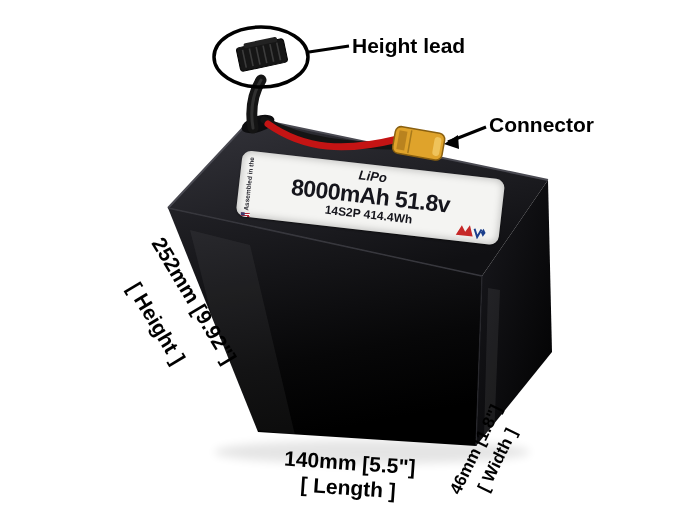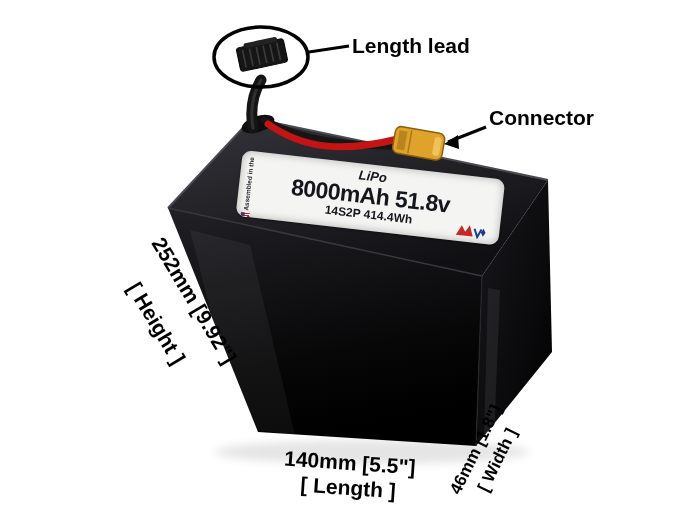--- a/index.html
+++ b/index.html
@@ -29,21 +29,21 @@
     font:700 6.5px/9px "Liberation Sans",sans-serif; color:#24242c; white-space:nowrap;
   }
   .flag { position:relative; width:9px; height:6px; flex:none;
     background:repeating-linear-gradient(180deg,#b22234 0 1.2px,#ffffff 1.2px 2.4px); }
   .flag::after { content:""; position:absolute; left:0; top:0; width:4px; height:3px; background:#3c3b6e; }
   .brand-logo { position:absolute; right:12px; bottom:4px; }
 
   
   .callout { position:absolute; font-weight:700; font-size:21px; color:#000; z-index:6; white-space:nowrap; }
   .callout-balance  { left:352px; top:34px; }
-  .callout-connector{ left:489px; top:106px; }
+  .callout-connector{ left:489px; top:113px; }
 
   
   .dim { position:absolute; font-weight:700; color:#000; text-align:center; z-index:6; }
   .dim .line { display:block; white-space:nowrap; }
   .dim-height { left:75px;  top:268px; width:200px; transform:rotate(59deg);  font-size:21px; }
   .dim-height .line { line-height:44px; }
   .dim-length { left:249px; top:450px; width:200px; transform:rotate(4deg);   font-size:21px; }
   .dim-length .line { line-height:25px; }
   .dim-width  { left:417px; top:431px; width:140px; transform:rotate(-64deg); font-size:17px; }
   .dim-width .line { line-height:24px; }
@@ -127,21 +127,21 @@
       <span class="vtext">Assembled in the</span>
       <span class="flag"></span>
     </div>
     <svg class="brand-logo" width="32" height="14" viewBox="0 0 32 14">
       <polygon points="1,12 6,2 10,8 14,1 18,12" fill="#c62828"></polygon>
       <path d="M19,4 l3.5,8 l3.5,-8" fill="none" stroke="#1a3e8c" stroke-width="2"></path>
       <polygon points="28,3 30.4,7 28,11 25.6,7" fill="#1a3e8c"></polygon>
     </svg>
   </div>
 
-  <div class="callout callout-balance">Length lead</div>
+  <div class="callout callout-balance">Height lead</div>
   <div class="callout callout-connector">Connector</div>
 
   <div class="dim dim-height">
     <span class="line">252mm [9.92"]</span>
     <span class="line">[ Height ]</span>
   </div>
   <div class="dim dim-length">
     <span class="line">140mm [5.5"]</span>
     <span class="line">[ Length ]</span>
   </div>

